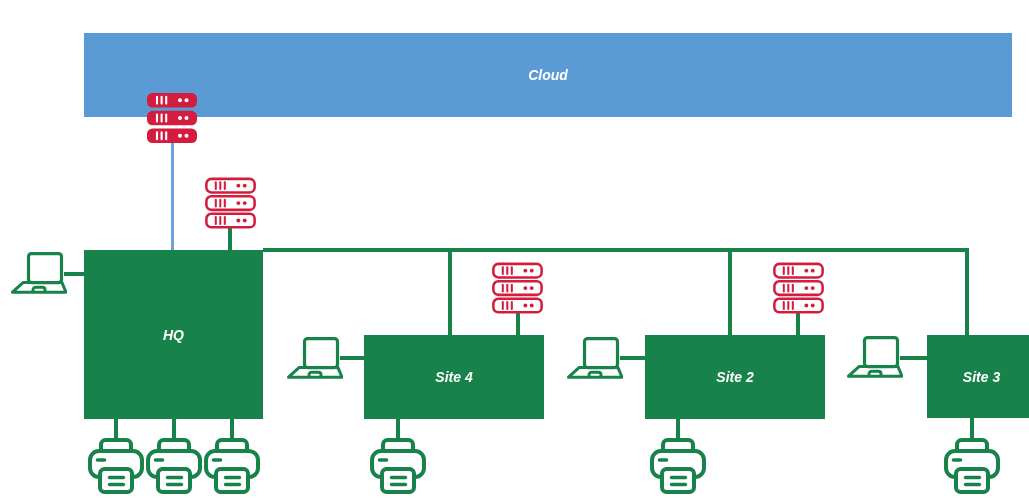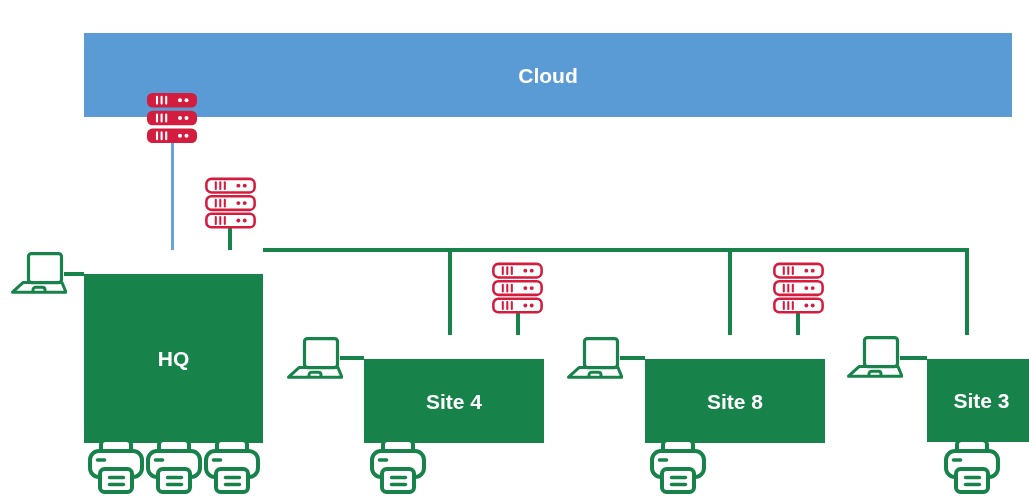--- a/index.html
+++ b/index.html
@@ -12,24 +12,24 @@
   }
   html,body{margin:0;padding:0;background:var(--background);}
   .canvas{
     position:relative;width:1029px;height:498px;background:var(--background);
     font-family:"Liberation Sans",sans-serif;overflow:hidden;
   }
   .zone{
     position:absolute;display:flex;align-items:center;justify-content:center;
   }
   .zone .lbl{
-    color:var(--label-text);font-weight:700;font-size:21px;line-height:1;
+    color:var(--label-text);font-weight:700;font-size:14px;line-height:1;font-style:italic;
   }
   .cloud-bar{background:var(--blue);}
-  .green-box{background:var(--green);margin-top:24px;}
+  .green-box{background:var(--green);}
   .line{position:absolute;background:var(--green);}
   .line.blue{background:var(--blue-line);}
   .icon{position:absolute;display:block;}
   .green-icon{color:var(--green);}
   .red-icon{color:var(--red);}
 </style>
 </head>
 <body>
 
 <div class="canvas">
@@ -108,21 +108,21 @@
   <div class="line" style="left:676px;top:419px;width:4px;height:20px;"></div>
   <div class="line" style="left:970px;top:418px;width:4px;height:21px;"></div>
 
   <div class="zone green-box" style="left:84px;top:250px;width:179px;height:169px;">
     <span class="lbl">HQ</span>
   </div>
   <div class="zone green-box" style="left:364px;top:335px;width:180px;height:84px;">
     <span class="lbl">Site 4</span>
   </div>
   <div class="zone green-box" style="left:645px;top:335px;width:180px;height:84px;">
-    <span class="lbl">Site 8</span>
+    <span class="lbl">Site 2</span>
   </div>
   <div class="zone green-box" style="left:927px;top:335px;width:109px;height:83px;">
     <span class="lbl">Site 3</span>
   </div>
 
   <svg class="icon red-icon" style="left:146px;top:92px;" width="52" height="52">
       <use href="#sym-server-filled"></use>
     </svg>
   <svg class="icon red-icon" style="left:205px;top:177px;" width="51" height="52">
       <use href="#sym-server-outline"></use>

